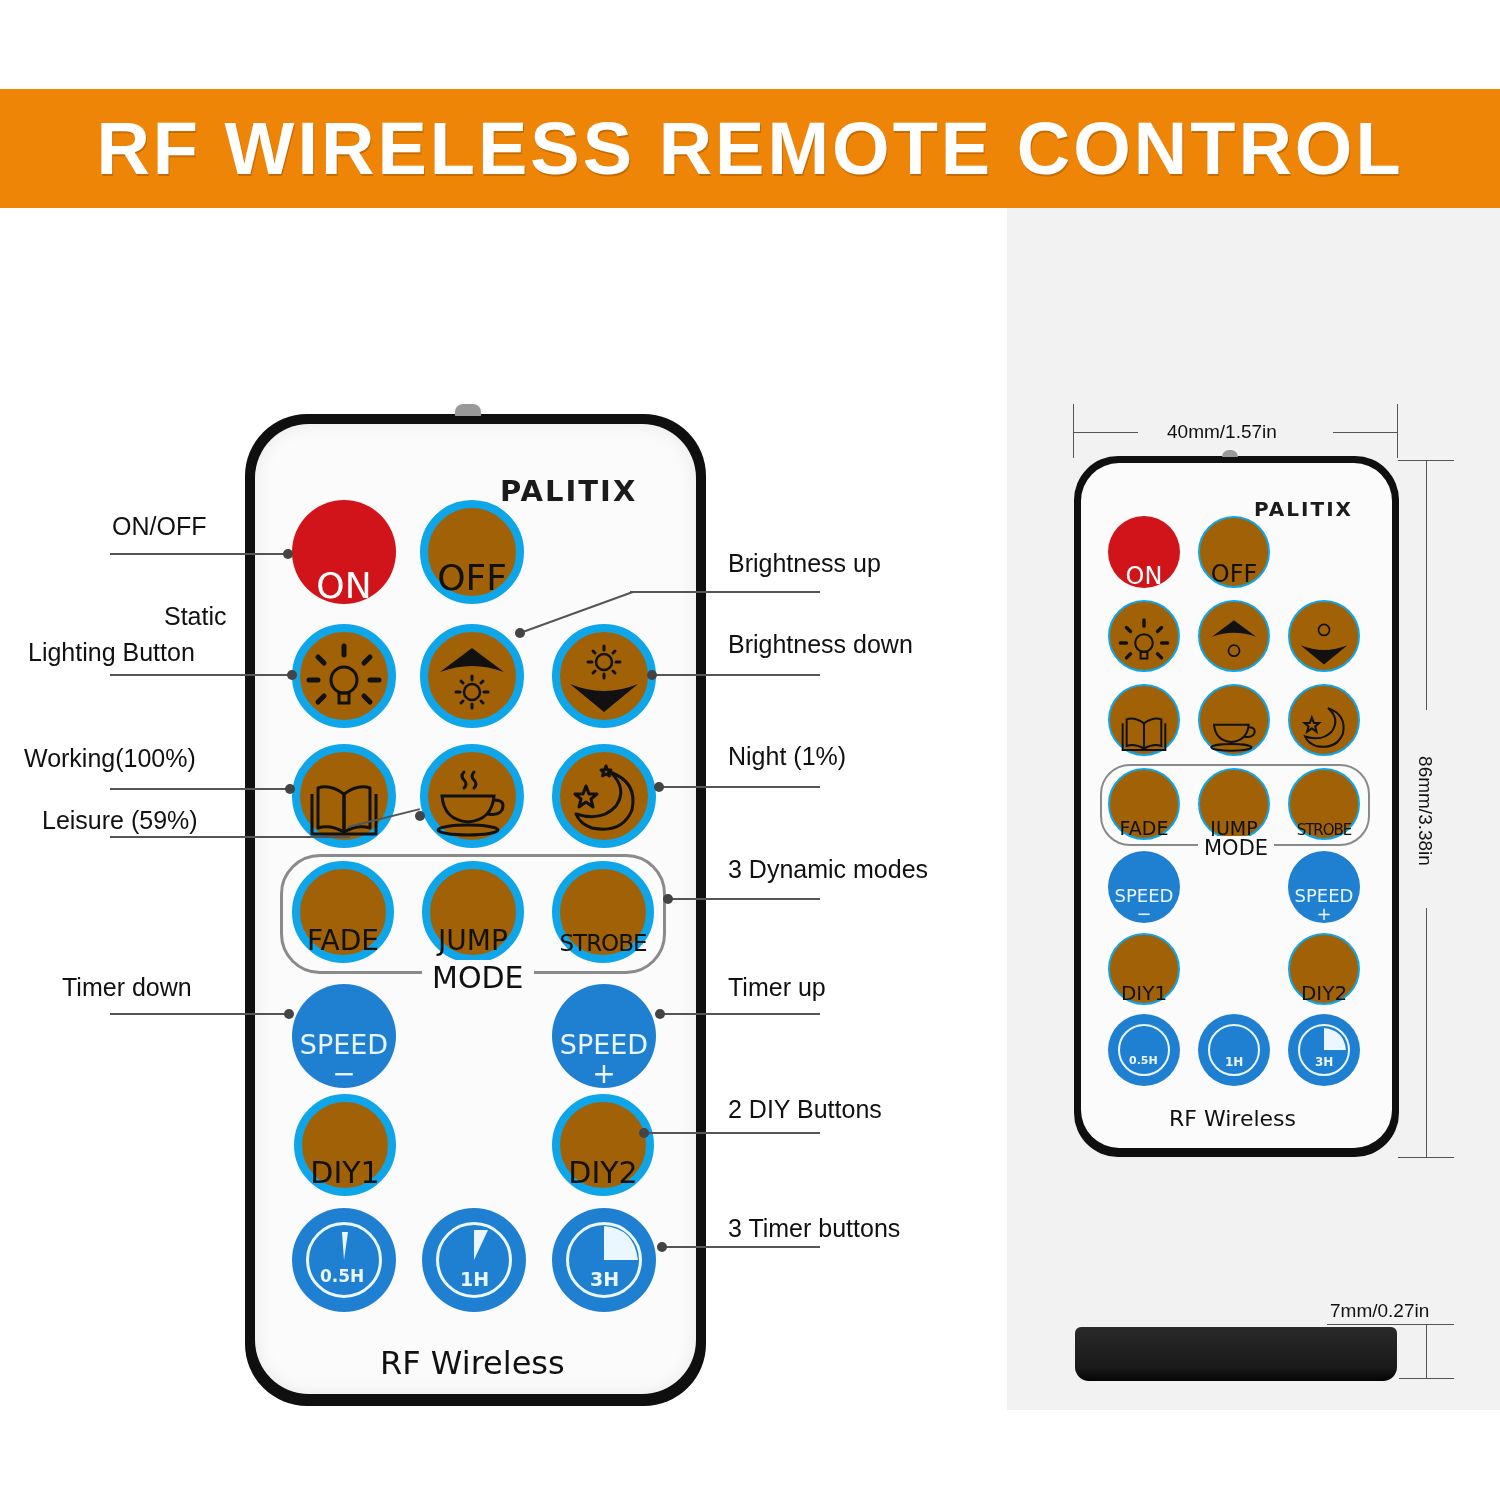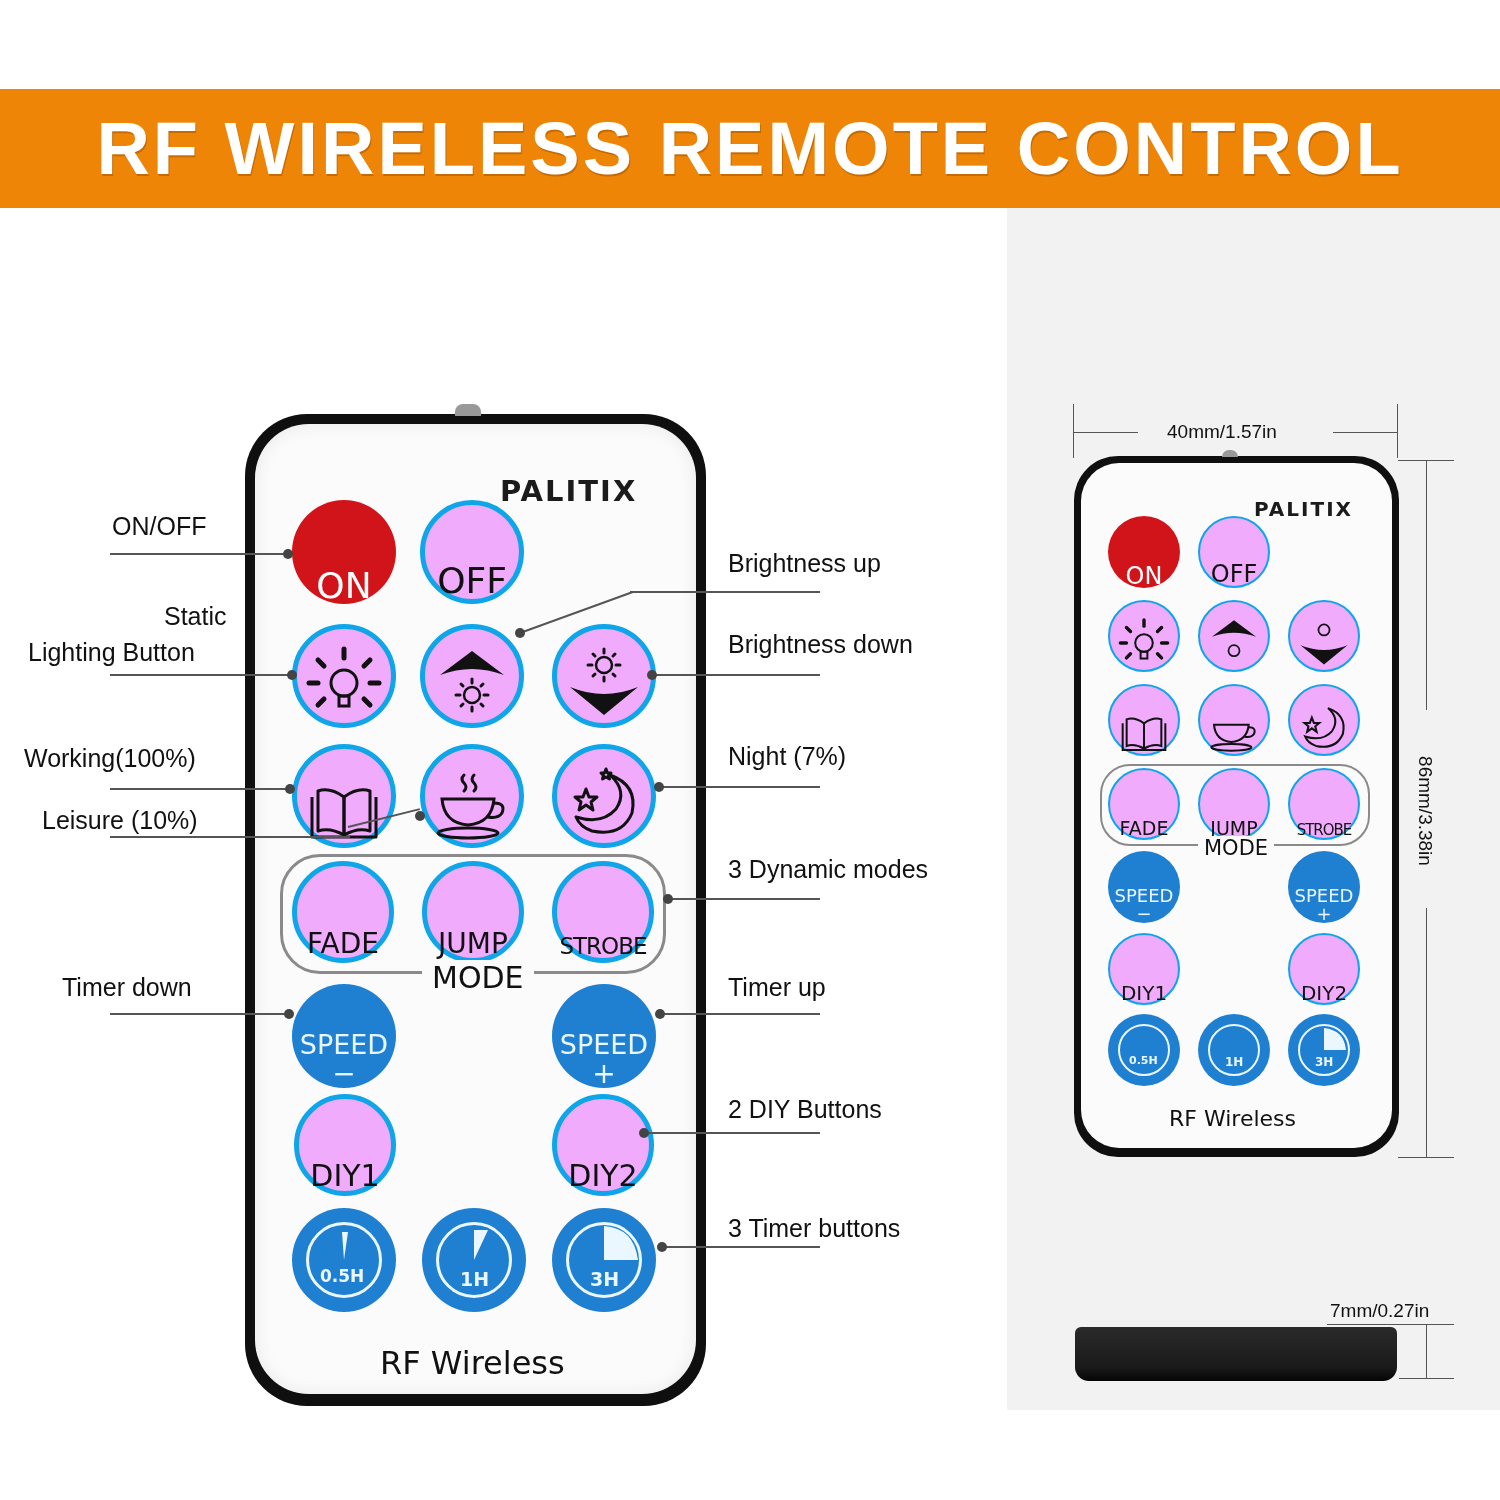--- a/index.html
+++ b/index.html
@@ -15,21 +15,21 @@
 
   
   .remote { position: absolute; left: 245px; top: 414px; width: 461px; height: 992px; background: #0f0f0f; border-radius: 62px; }
   .remote-face { position: absolute; left: 10px; top: 10px; right: 10px; bottom: 12px; background: #fbfbfb; border-radius: 54px;
     box-shadow: inset 0 0 18px rgba(0,0,0,0.08); }
   .antenna-nub { position: absolute; left: 210px; top: -10px; width: 26px; height: 12px; background: #999; border-radius: 8px 8px 0 0; }
   .brand { position: absolute; font-weight: 900; font-family: "DejaVu Sans", sans-serif; color: #1b1b1b; letter-spacing: 2px; }
 
   .btn { position: absolute; border-radius: 50%; display: flex; align-items: center; justify-content: flex-end; flex-direction: column;
     font-family: "DejaVu Sans", sans-serif; }
-  .btn.outline { background: #f0abfc; border: 5px solid #0ea5e9; color: #111; }
+  .btn.outline { background: #a16207; border: 8px solid #0ea5e9; color: #111; }
   .btn.red { background: #d1141a; color: #fff; }
   .btn.blue { background: #1f7fd0; color: #e8f6ff; }
   .btn .t { line-height: 1; }
   .mode-frame { position: absolute; border: 3px solid #8a8a8a; border-radius: 40px; }
   .mode-label { position: absolute; background: #fbfbfb; padding: 0 10px; font-family: "DejaVu Sans", sans-serif; color: #111; }
   .rf-label { position: absolute; font-family: "DejaVu Sans", sans-serif; color: #111; }
 
   
   .timer-ring { position: absolute; border-radius: 50%; border: 3px solid #eaf7ff; }
   .timer-txt { position: absolute; font-weight: bold; color: #eaf7ff; font-family: "DejaVu Sans", sans-serif; }
@@ -206,39 +206,39 @@
 
 <div class="callout-text" style="left:164px; top:602px;">Static</div>
 <div class="callout-text" style="left:28px; top:638px;">Lighting Button</div>
 <div class="line" style="left:110px; top:674px; width:182px;"></div>
 <div class="dot" style="left:287px; top:670px;"></div>
 
 <div class="callout-text" style="left:24px; top:744px;">Working(100%)</div>
 <div class="line" style="left:110px; top:788px; width:180px;"></div>
 <div class="dot" style="left:285px; top:784px;"></div>
 
-<div class="callout-text" style="left:42px; top:806px;">Leisure (10%)</div>
+<div class="callout-text" style="left:42px; top:806px;">Leisure (59%)</div>
 <div class="line" style="left:110px; top:836px; width:240px;"></div>
 <div class="line" style="left:348px; top:826px; width:74px; transform: rotate(-14deg); transform-origin: left center;"></div>
 <div class="dot" style="left:415px; top:811px;"></div>
 
 <div class="callout-text" style="left:62px; top:973px;">Timer down</div>
 <div class="line" style="left:110px; top:1013px; width:180px;"></div>
 <div class="dot" style="left:284px; top:1009px;"></div>
 
 <div class="callout-text" style="left:728px; top:549px;">Brightness up</div>
 <div class="line" style="left:630px; top:591px; width:190px;"></div>
 <div class="line" style="left:520px; top:632px; width:120px; transform: rotate(-20deg); transform-origin: left center;"></div>
 <div class="dot" style="left:515px; top:628px;"></div>
 
 <div class="callout-text" style="left:728px; top:630px;">Brightness down</div>
 <div class="line" style="left:652px; top:674px; width:168px;"></div>
 <div class="dot" style="left:647px; top:670px;"></div>
 
-<div class="callout-text" style="left:728px; top:742px;">Night (7%)</div>
+<div class="callout-text" style="left:728px; top:742px;">Night (1%)</div>
 <div class="line" style="left:660px; top:786px; width:160px;"></div>
 <div class="dot" style="left:654px; top:782px;"></div>
 
 <div class="callout-text" style="left:728px; top:855px;">3 Dynamic modes</div>
 <div class="line" style="left:668px; top:898px; width:152px;"></div>
 <div class="dot" style="left:663px; top:894px;"></div>
 
 <div class="callout-text" style="left:728px; top:973px;">Timer up</div>
 <div class="line" style="left:660px; top:1013px; width:160px;"></div>
 <div class="dot" style="left:655px; top:1009px;"></div>

